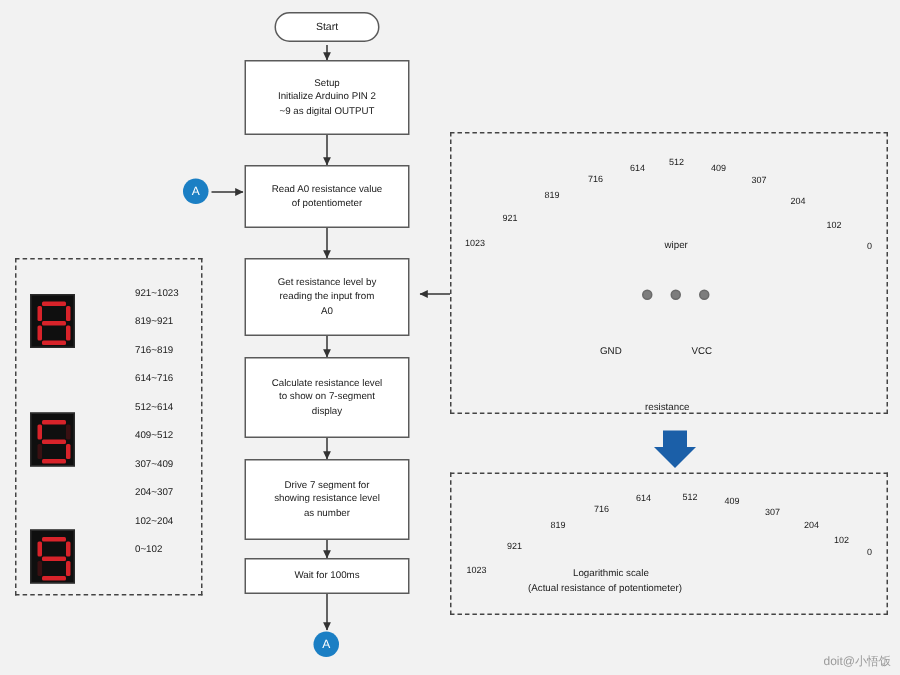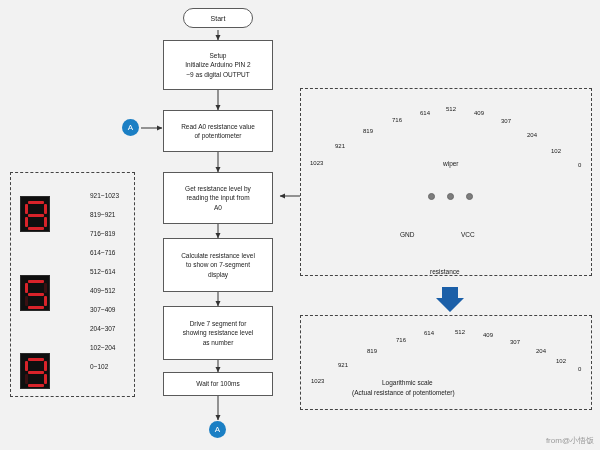--- a/index.html
+++ b/index.html
@@ -316,14 +316,14 @@
   <div class="rtick" style="left:455px;top:329px;">512</div>
   <div class="rtick" style="left:483px;top:332px;">409</div>
   <div class="rtick" style="left:510px;top:339px;">307</div>
   <div class="rtick" style="left:536px;top:348px;">204</div>
   <div class="rtick" style="left:556px;top:358px;">102</div>
   <div class="rtick" style="left:578px;top:366px;">0</div>
 
   <div class="logscale-cap" style="left:382px;top:378px;">Logarithmic scale</div>
   <div class="logscale-cap" style="left:352px;top:388px;">(Actual resistance of potentiometer)</div>
 
-  <div class="watermark">from@小悟饭</div>
+  <div class="watermark">doit@小悟饭</div>
 </div>
 
 </body></html>

